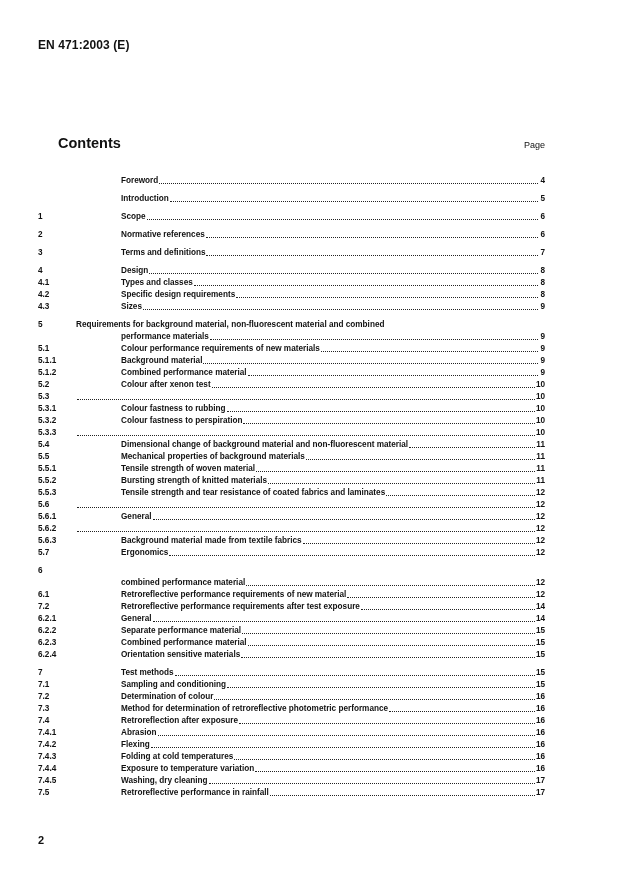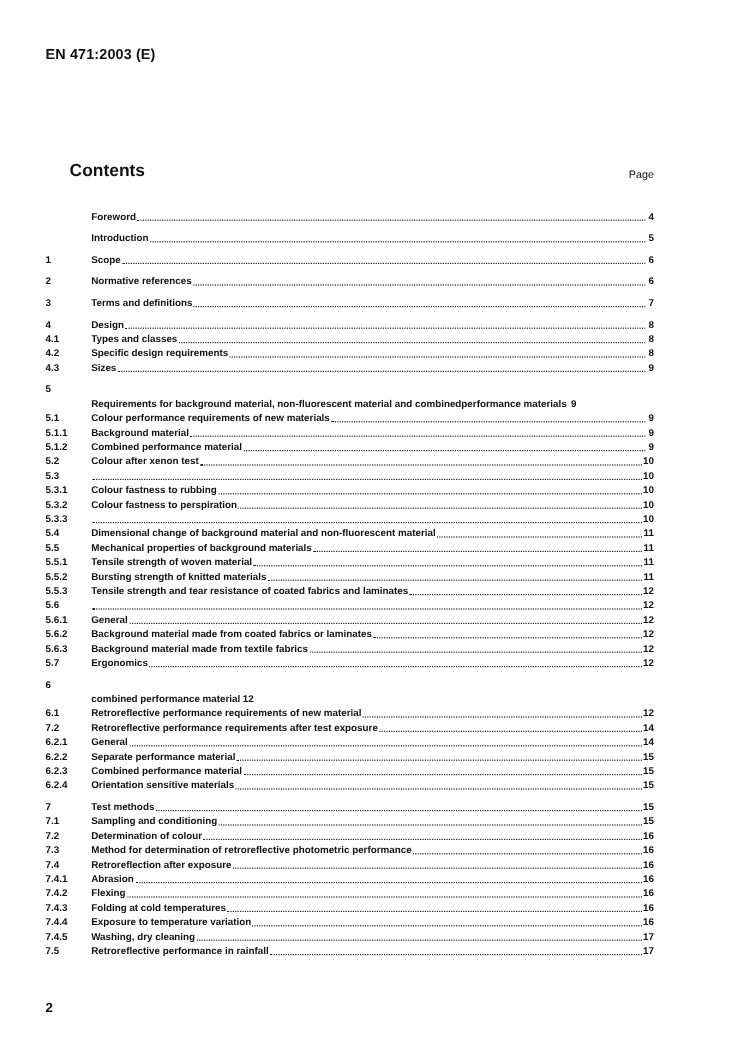--- a/index.html
+++ b/index.html
@@ -66,35 +66,37 @@
       align-self: flex-start;
     }
     .title-line {
       flex: 1 1 auto;
       display: flex;
       align-items: flex-end;
       overflow: hidden;
       min-width: 0;
     }
     .wrap .title-line {
+      flex-direction: column;
       align-items: stretch;
     }
     .wrap .first-line {
       display: block;
       height: 12px;
       white-space: nowrap;
     }
     .wrap .second-line {
       display: flex;
       align-items: flex-start;
       height: 12px;
       white-space: nowrap;
     }
     .ttext {
       flex: 0 0 auto;
+      margin-left: 45px;
     }
     .leader {
       flex: 1 1 auto;
       overflow: hidden;
       height: 12px;
       position: relative;
       margin: 0 1px;
     }
     .leader::after {
       content: "";
@@ -335,21 +337,20 @@
         <span class="num">5.6.1</span>
         <div class="title-line">
           <span class="ttext">General</span>
           <span class="leader"></span>
           <span class="pg">12</span>
         </div>
       </div>
       <div class="entry">
         <span class="num">5.6.2</span>
         <div class="title-line">
-          <span class="ttext">Background material made from coated fabrics or laminates</span>
           <span class="leader"></span>
           <span class="pg">12</span>
         </div>
       </div>
       <div class="entry">
         <span class="num">5.6.3</span>
         <div class="title-line">
           <span class="ttext">Background material made from textile fabrics</span>
           <span class="leader"></span>
           <span class="pg">12</span>

